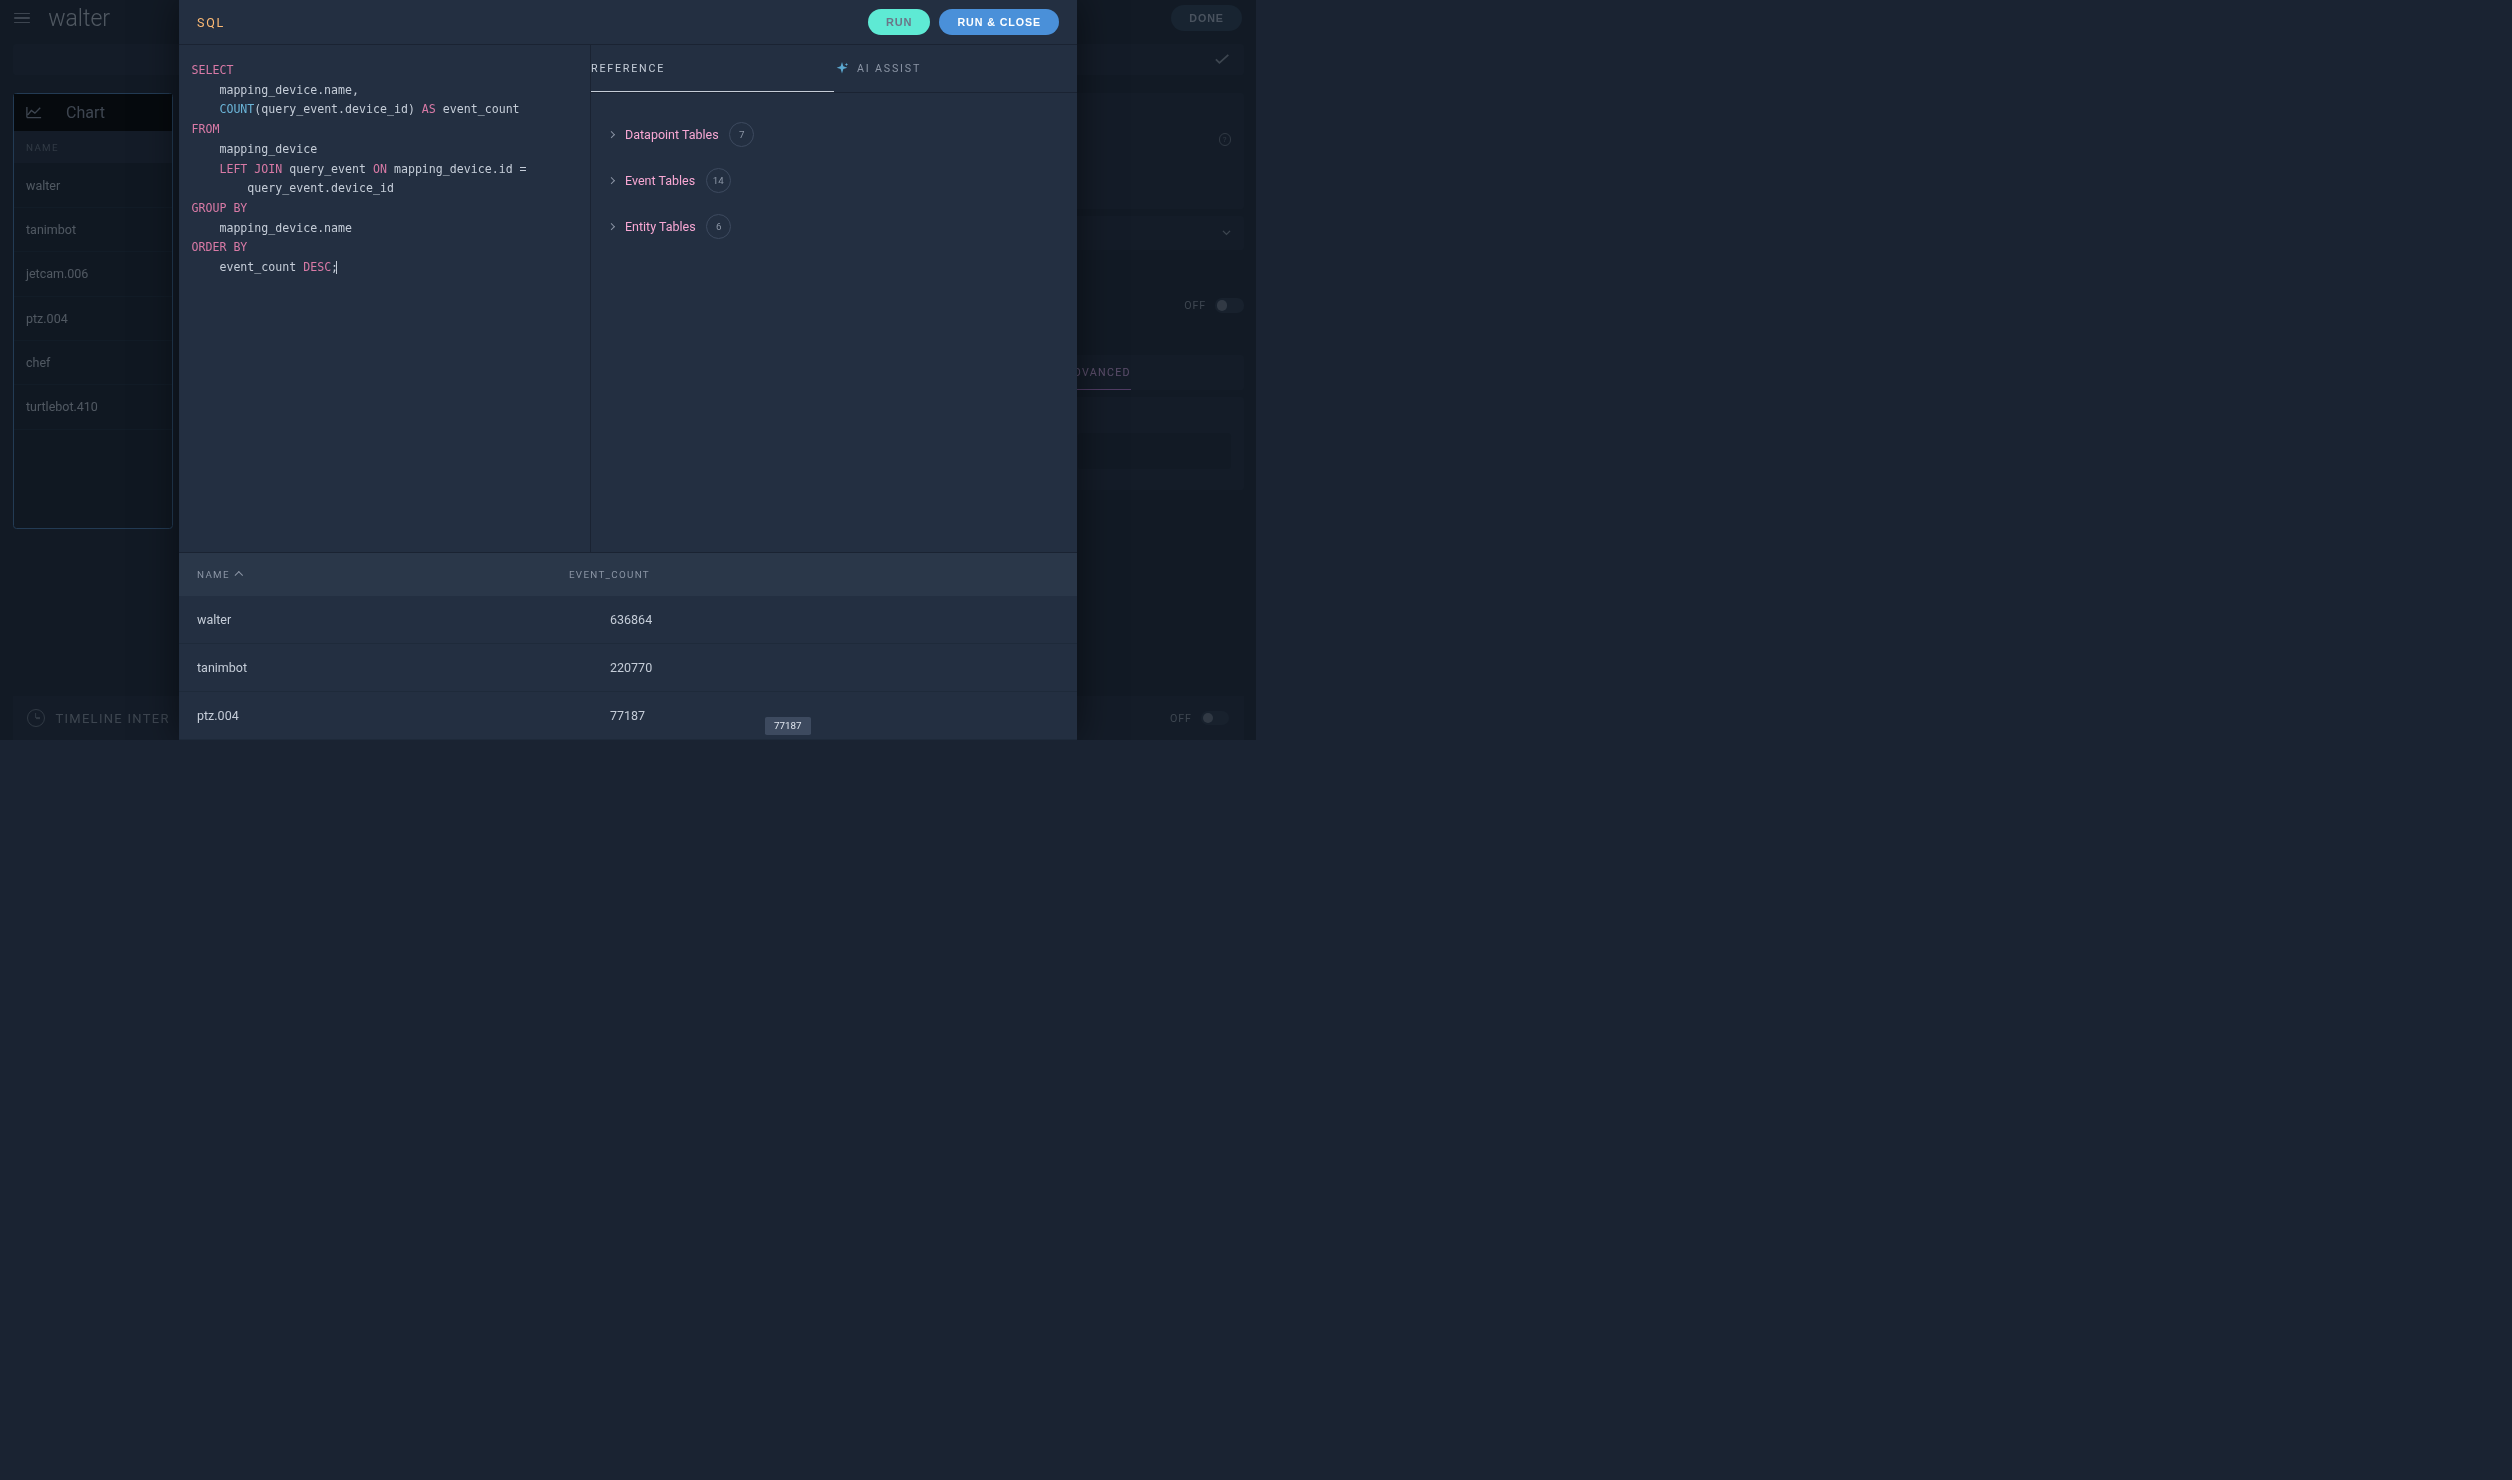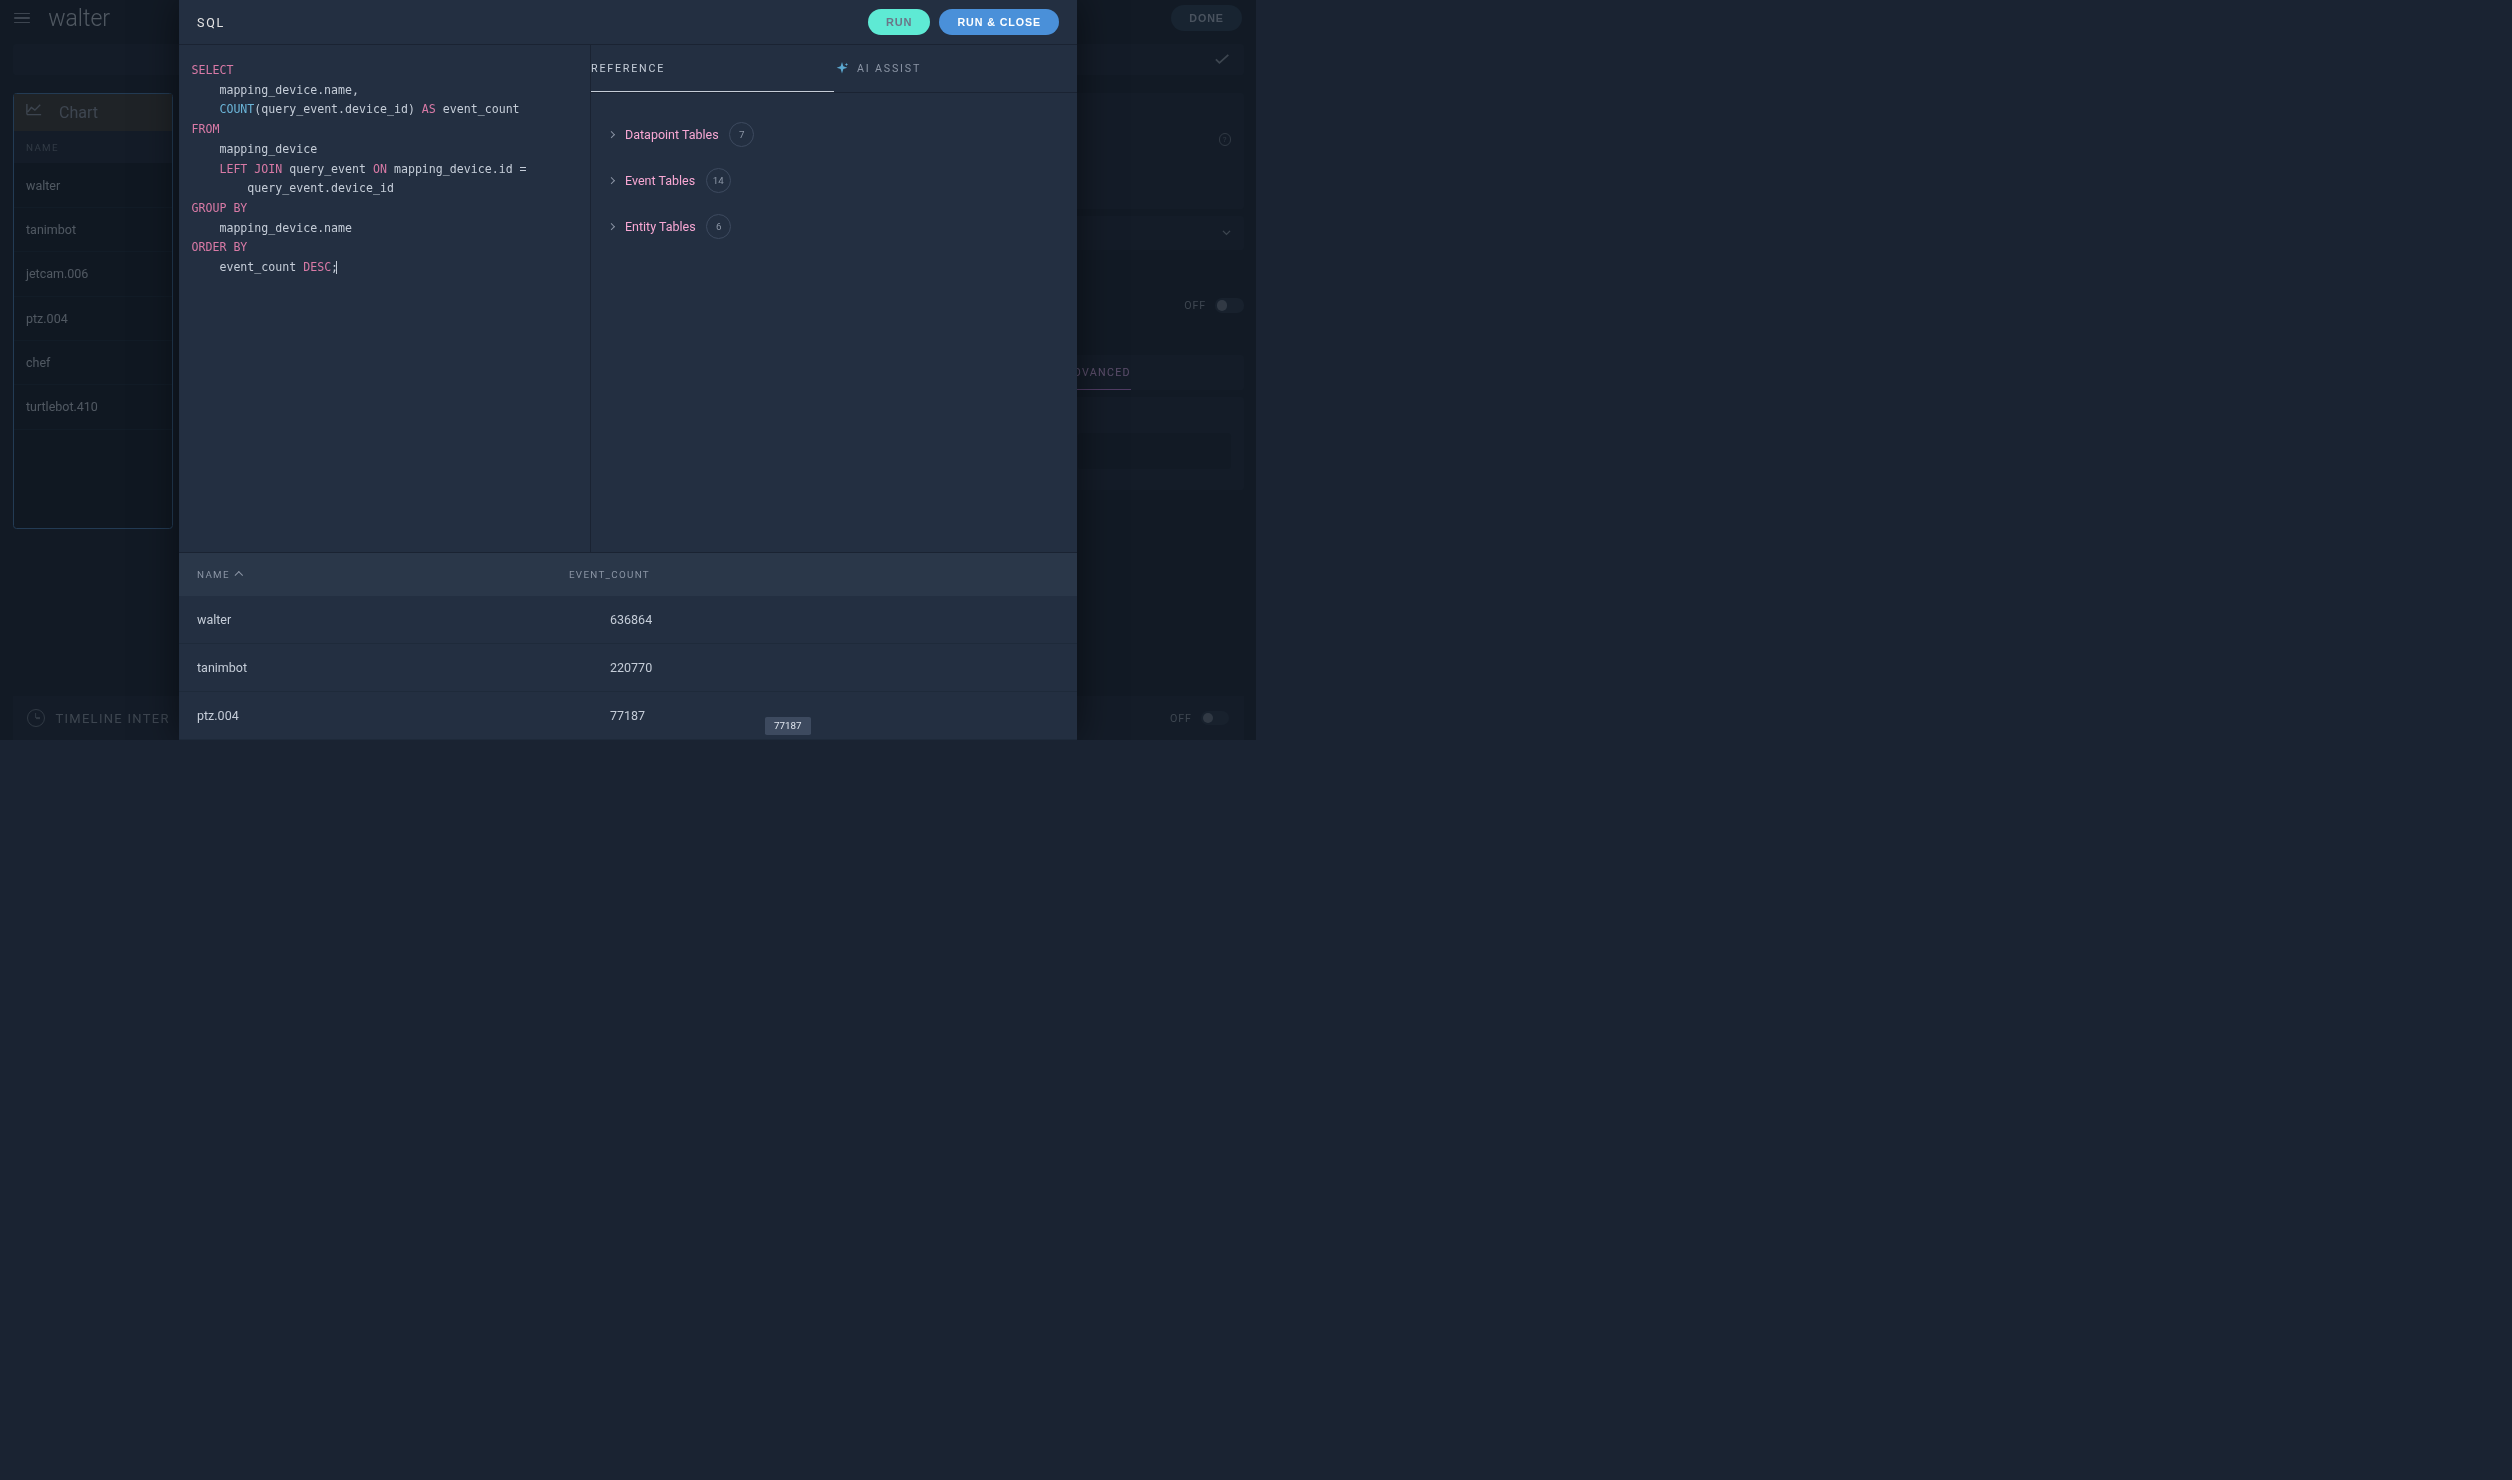--- a/index.html
+++ b/index.html
@@ -78,23 +78,24 @@
   top: 49px;
   left: 0;
   width: 160px;
   height: 436px;
   background: #1a2433;
   border: 1.8px solid #4a7bb0;
   border-radius: 3.6px;
 }
 .chart-header {
   display: flex;
-  gap: 17px;
+  align-items: center;
+  gap: 24px;
   padding: 9px 12.5px;
-  background: #404040;
+  background: #000000;
 }
 .chart-header svg { flex-shrink: 0; }
 .chart-title {
   font-size: 16px;
   color: #8b95a5;
 }
 .name-header {
   padding: 10.7px 12.5px;
   font-size: 9.8px;
   letter-spacing: 1.3px;
@@ -275,21 +276,21 @@
 .modal-header {
   height: 44px;
   display: flex;
   align-items: center;
   padding: 0 18px;
   gap: 10.7px;
 }
 .modal-title {
   font-size: 12.5px;
   letter-spacing: 1.8px;
-  color: #e5e5e5;
+  color: #fdba74;
 }
 .modal-actions {
   margin-left: auto;
   display: flex;
   gap: 9px;
 }
 .run-btn {
   background: #5eead4;
   border: none;
   color: #6b7688;

